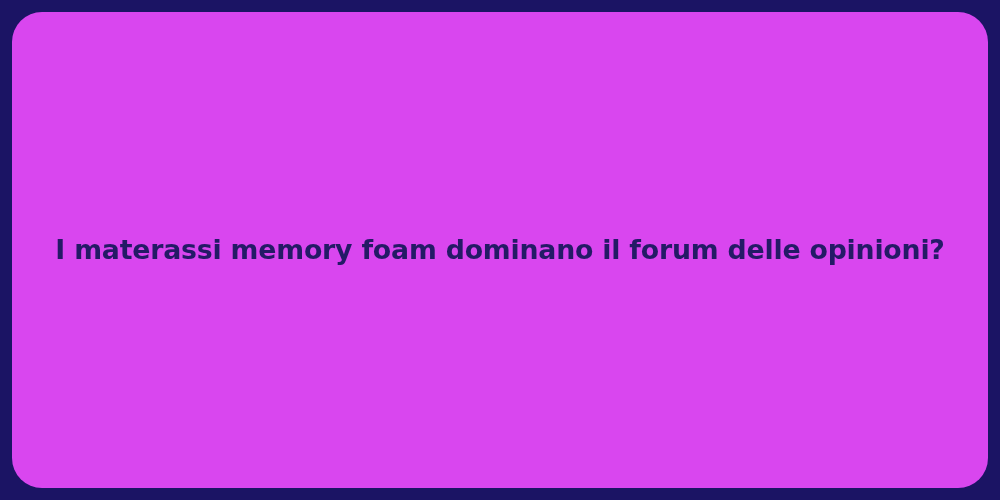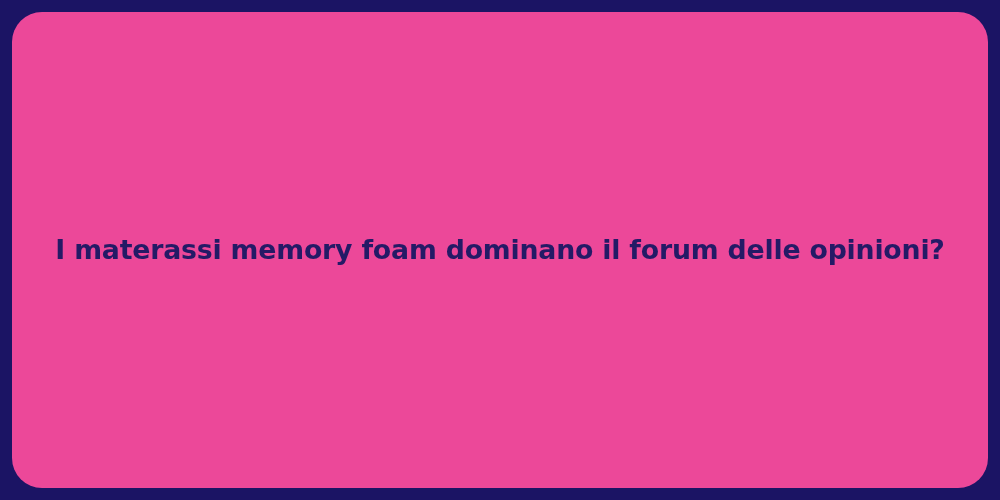--- a/index.html
+++ b/index.html
@@ -45,16 +45,16 @@
     letter-spacing: -0.2px;
     color: #241a66;
     max-width: 900px;
     white-space: nowrap;
   }
 </style>
 </head>
 <body>
 
 <div id="banner" style="background: rgb(27, 20, 100); padding: 12px;">
-  <div id="card" style="background: #ec4899; border-radius: 30px; text-align: center;">
+  <div id="card" style="background: #d946ef; border-radius: 30px; text-align: center;">
     <h1 id="headline" style="color: rgb(36, 26, 102); font-size: 26.75px;">I materassi memory foam dominano il forum delle opinioni?</h1>
   </div>
 </div>
 
 </body></html>

